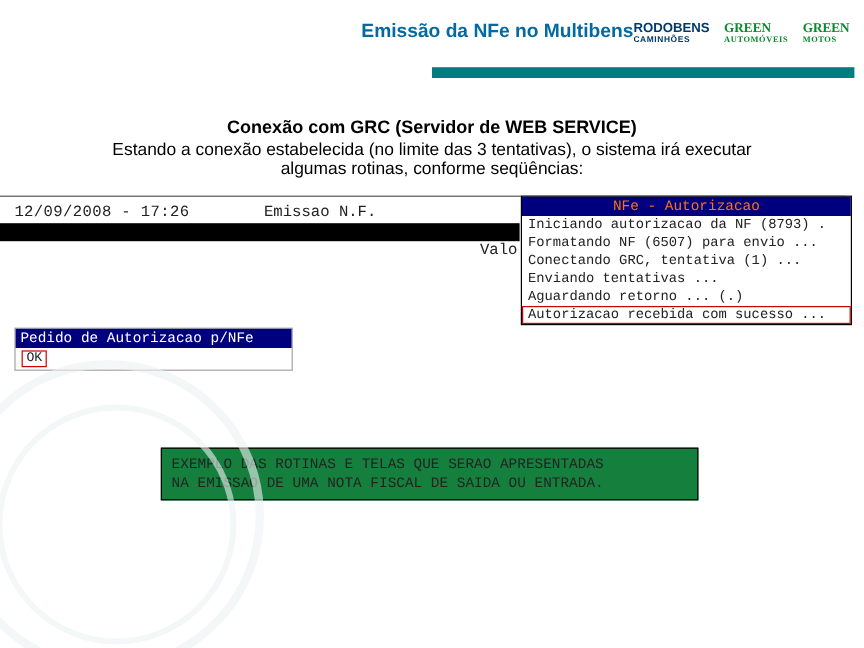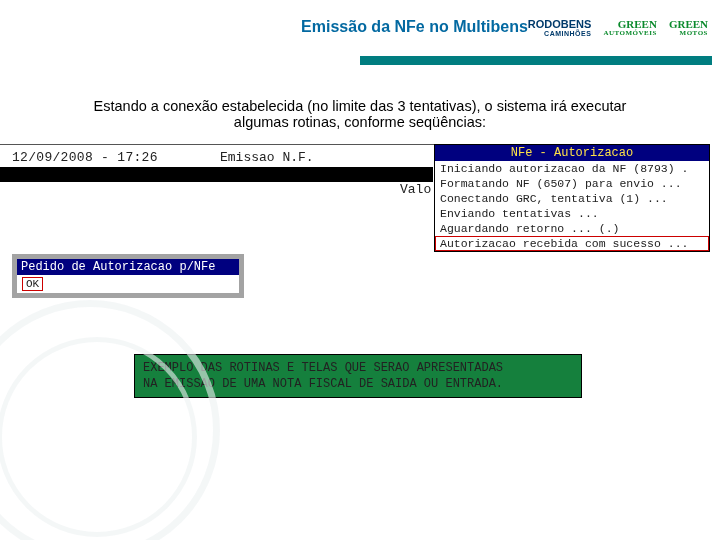--- a/index.html
+++ b/index.html
@@ -25,21 +25,21 @@
   }
   .logos {
     display: flex;
     gap: 12px;
     padding-right: 12px;
     align-items: center;
   }
   .logo {
     font-size: 9px;
     font-weight: bold;
-    text-align: right;
+    text-align: left;
     line-height: 1.1;
     position: relative;
   }
   .logo .brand { font-size: 11px; }
   .logo .sub { font-size: 7px; letter-spacing: 0.5px; }
   .logo.rod { color: #003a6b; }
   .logo.green { color: #0a8a2c; font-family: Liberation Serif, serif; }
   .bar-teal {
     position: absolute;
     top: 56px;
@@ -100,41 +100,41 @@
   .popup1 {
     position: absolute;
     top: 0; left: 434px;
     width: 276px;
     border: 1px solid #000;
     background: #fff;
     padding: 0;
   }
   .popup1 .hdr {
     background: #00007f;
-    color: #fde047;
+    color: #f97316;
     font-size: 12px;
     padding: 1px 4px;
     display: flex;
     justify-content: center;
   }
   .popup1 .line {
     padding: 1px 5px;
     font-size: 11.5px;
     white-space: pre;
     border-bottom: none;
   }
   .popup1 .line.hl {
     outline: 1.5px solid #c00;
     outline-offset: -1px;
   }
   .popup2 {
     position: absolute;
     top: 110px; left: 12px;
     width: 232px;
-    border: 5px solid #a3a3a3;
+    border: 1px solid #a3a3a3;
     background: #fff;
   }
   .popup2 .hdr {
     background: #00007f;
     color: #fff;
     font-size: 12px;
     padding: 1px 4px;
     text-align: left;
   }
   .popup2 .row {
@@ -196,20 +196,21 @@
     </div>
     <div class="logo green">
       <div class="brand">GREEN</div>
       <div class="sub">MOTOS</div>
     </div>
   </div>
 </div>
 <div class="bar-teal"></div>
 
 <div class="intro">
+  <div class="intro-title">Conexão com GRC (Servidor de WEB SERVICE)</div>
   <div class="intro-body">Estando a conexão estabelecida (no limite das 3 tentativas), o sistema irá executar algumas rotinas, conforme seqüências:</div>
 </div>
 
 <div class="screenshot">
   <div class="top-line"></div>
   <div class="ts">12/09/2008 - 17:26</div>
   <div class="emissao">Emissao N.F.</div>
   <div class="black-bar1"></div>
   <div class="valo">Valo</div>
 

